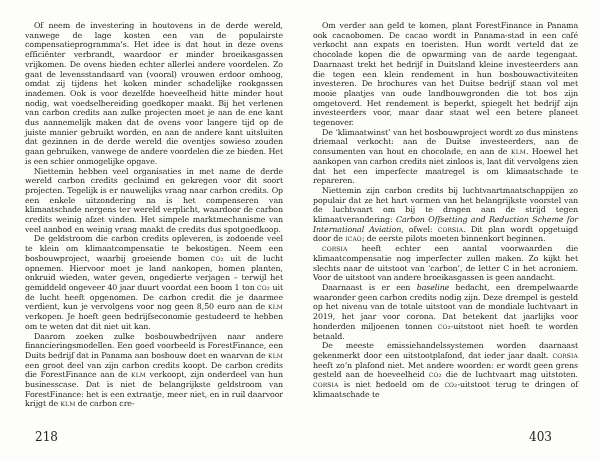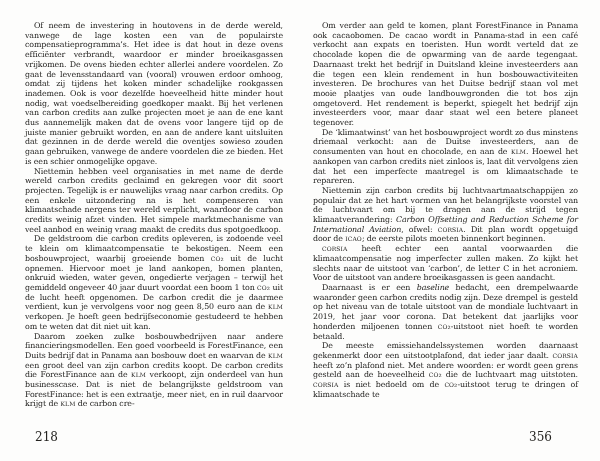--- a/index.html
+++ b/index.html
@@ -69,16 +69,16 @@
 
   <section class="page page-right">
     <div class="page-body">
         <p class="indent"><span>Om verder aan geld te komen, plant ForestFinance in Panama ook cacaobomen. De cacao wordt in Panama-stad in een café verkocht aan expats en toeristen. Hun wordt verteld dat ze chocolade kopen die de opwarming van de aarde tegengaat. Daarnaast trekt het bedrijf in Duitsland kleine investeerders aan die tegen een klein rendement in hun bosbouwactiviteiten investeren. De brochures van het Duitse bedrijf staan vol met mooie plaatjes van oude landbouwgronden die tot bos zijn omgetoverd. Het rendement is beperkt, spiegelt het bedrijf zijn investeerders voor, maar daar staat wel een betere planeet tegenover.</span></p>
         <p class="indent"><span>De ‘klimaatwinst’ van het bosbouwproject wordt zo dus minstens driemaal verkocht: aan de Duitse investeerders, aan de consumenten van hout en chocolade, en aan de </span><span class="seg-sc">klm</span><span>. Hoewel het aankopen van carbon credits niet zinloos is, laat dit vervolgens zien dat het een imperfecte maatregel is om klimaatschade te repareren.</span></p>
         <p class="indent"><span>Niettemin zijn carbon credits bij luchtvaartmaatschappijen zo populair dat ze het hart vormen van het belangrijkste voorstel van de luchtvaart om bij te dragen aan de strijd tegen klimaatverandering: </span><span class="seg-i">Carbon Offsetting and Reduction Scheme for International Aviation</span><span>, ofwel: </span><span class="seg-sc">corsia</span><span>. Dit plan wordt opgetuigd door de </span><span class="seg-sc">icao</span><span>; de eerste pilots moeten binnenkort beginnen.</span></p>
         <p class="indent"><span class="seg-sc">corsia</span><span> heeft echter een aantal voorwaarden die klimaatcompensatie nog imperfecter zullen maken. Zo kijkt het slechts naar de uitstoot van ‘carbon’, de letter C in het acroniem. Voor de uitstoot van andere broeikasgassen is geen aandacht.</span></p>
         <p class="indent"><span>Daarnaast is er een </span><span class="seg-i">baseline</span><span> bedacht, een drempelwaarde waaronder geen carbon credits nodig zijn. Deze drempel is gesteld op het niveau van de totale uitstoot van de mondiale luchtvaart in 2019, het jaar voor corona. Dat betekent dat jaarlijks voor honderden miljoenen tonnen </span><span class="seg-sc">co₂</span><span>-uitstoot niet hoeft te worden betaald.</span></p>
         <p class="indent"><span>De meeste emissiehandelssystemen worden daarnaast gekenmerkt door een uitstootplafond, dat ieder jaar daalt. </span><span class="seg-sc">corsia</span><span> heeft zo’n plafond niet. Met andere woorden: er wordt geen grens gesteld aan de hoeveelheid </span><span class="seg-sc">co₂</span><span> die de luchtvaart mag uitstoten. </span><span class="seg-sc">corsia</span><span> is niet bedoeld om de </span><span class="seg-sc">co₂</span><span>-uitstoot terug te dringen of klimaatschade te</span></p>
       </div>
-    <div class="page-number pn-right">356</div>
+    <div class="page-number pn-right">403</div>
   </section>
 
 </div>
 
 </body></html>

